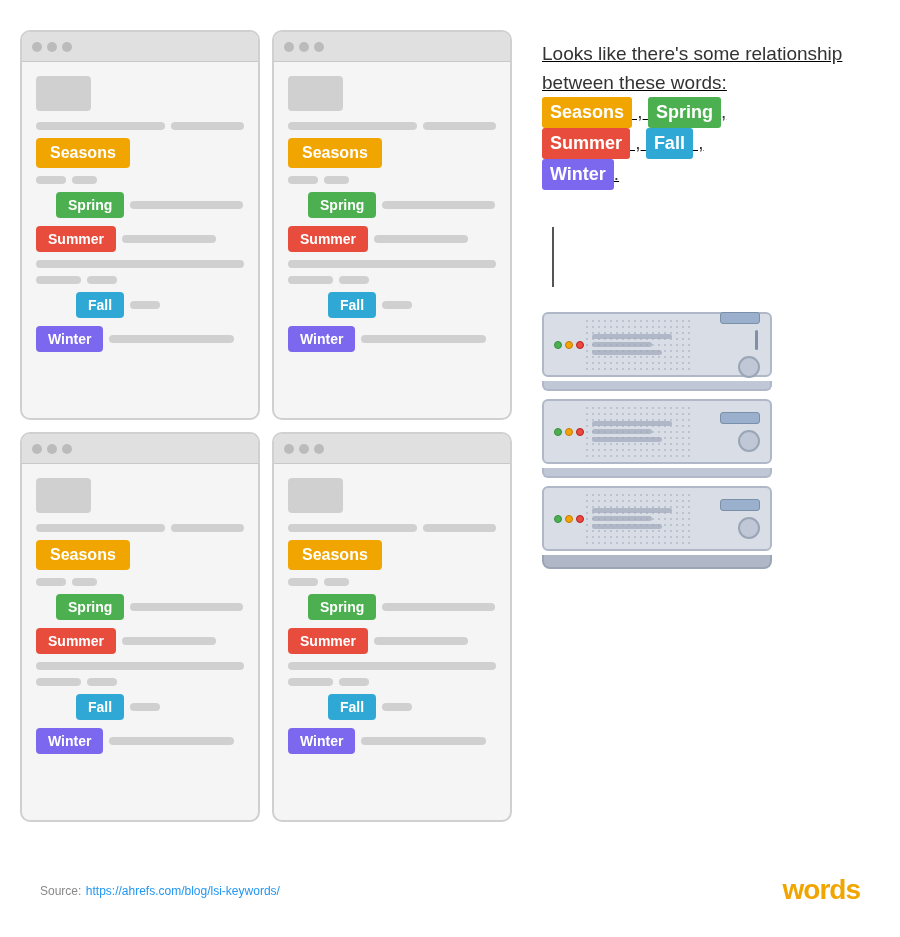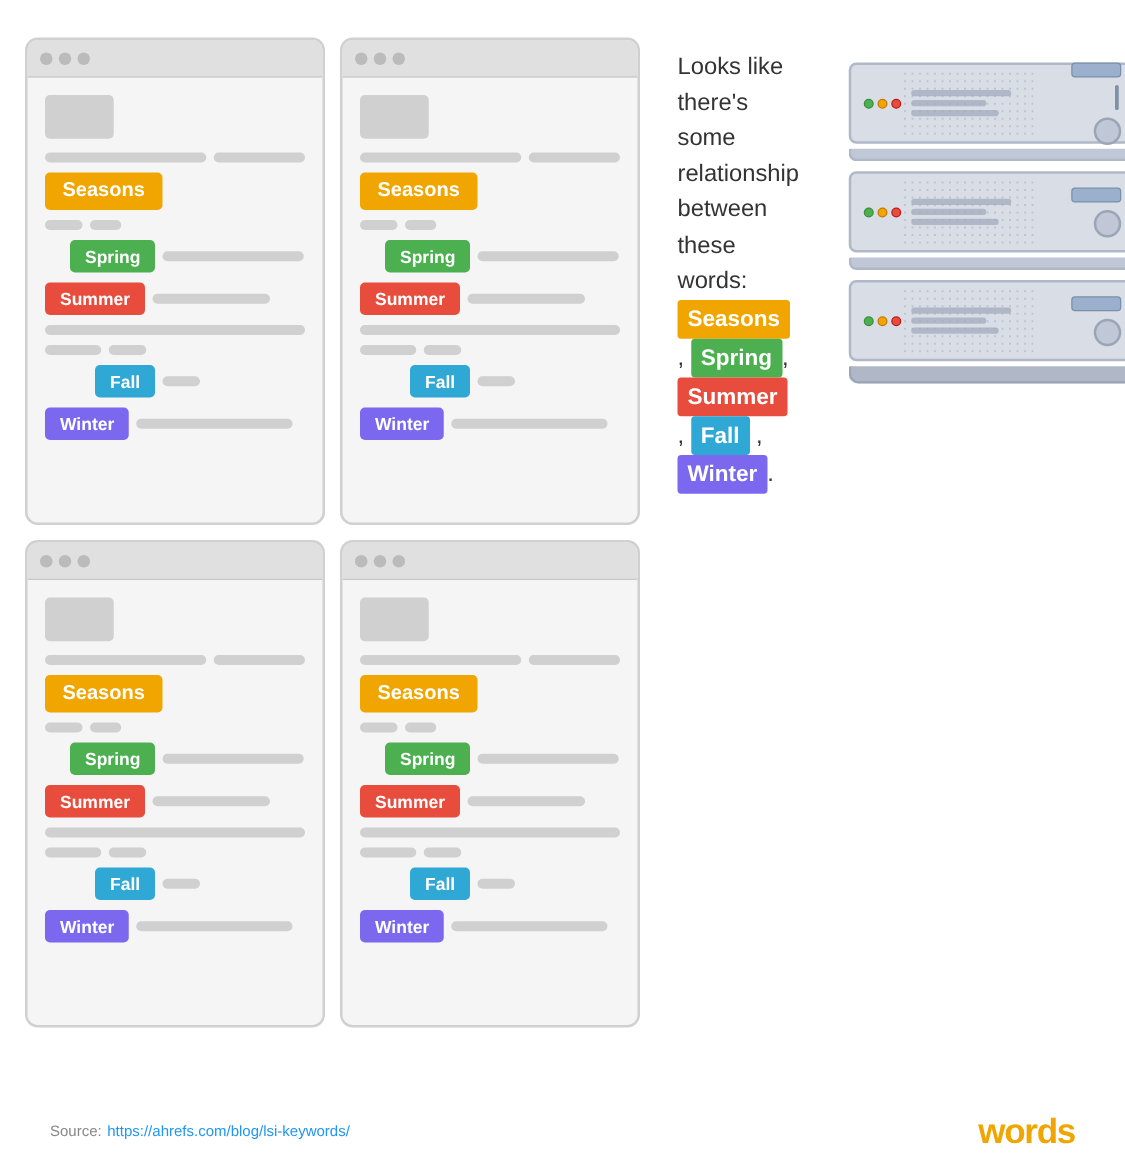--- a/index.html
+++ b/index.html
@@ -114,22 +114,23 @@
 
     .row-indent {
       margin-left: 20px;
     }
 
     .right-panel {
       width: 340px;
       padding-left: 30px;
       padding-top: 10px;
       display: flex;
-      flex-direction: row;
+      flex-direction: column;
       gap: 15px;
+      text-decoration: underline;
     }
 
     .description-text {
       font-size: 19px;
       color: #333;
       line-height: 1.5;
       margin-bottom: 16px;
     }
 
     .description-text .inline-tag {
@@ -245,21 +246,21 @@
       right: 80px;
       bottom: 4px;
       background-image: radial-gradient(circle, #a0a8b8 1px, transparent 1px);
       background-size: 6px 6px;
       opacity: 0.5;
     }
 
     
     .footer {
       position: absolute;
-      bottom: 16px;
+      bottom: 31px;
       left: 0;
       right: 0;
       display: flex;
       justify-content: space-between;
       padding: 0 40px;
       align-items: center;
     }
 
     .source-text {
       font-size: 12px;

